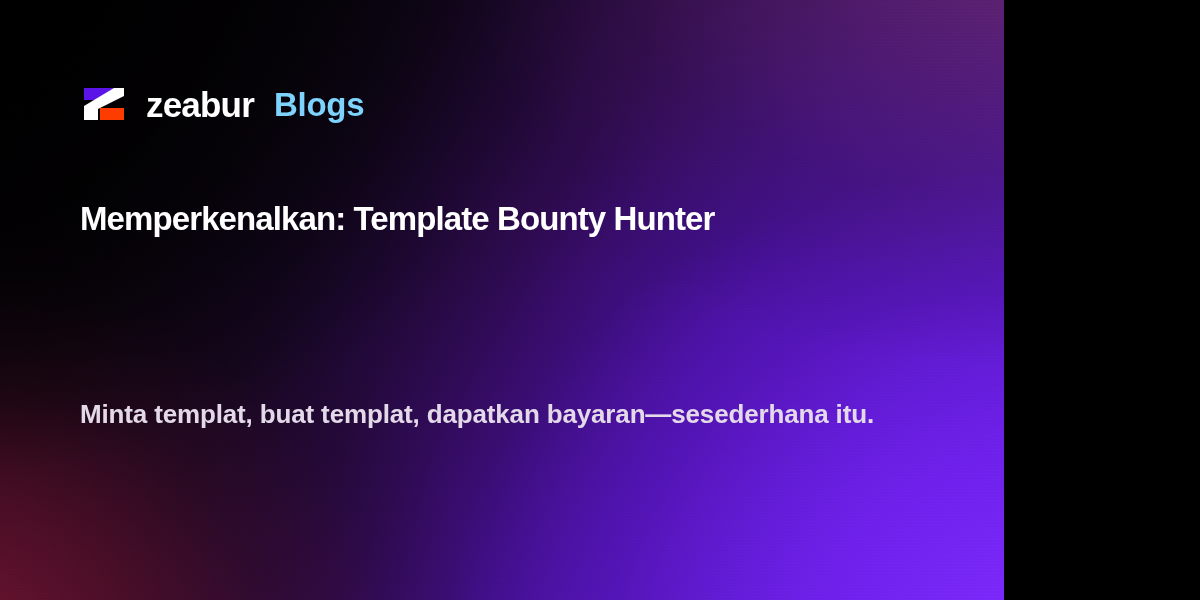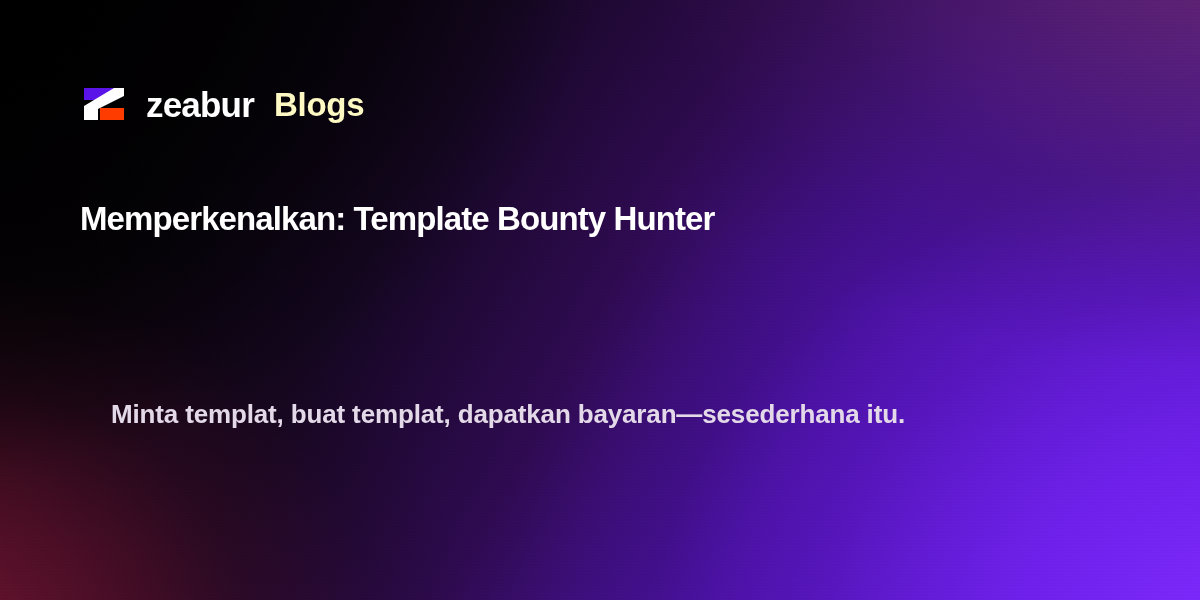--- a/index.html
+++ b/index.html
@@ -13,21 +13,21 @@
 
   body {
     font-family:"Liberation Sans", sans-serif;
     position:relative;
   }
 
   
   #banner {
     position:absolute;
     inset:0;
-    width:1200px;
+    width:1004px;
     height:600px;
     overflow:hidden;
     background:#0a0408;
     padding-left:15px;
   }
 
   
   .bg-layer {
     position:absolute;
     inset:0;
@@ -131,21 +131,21 @@
     white-space:nowrap;
     display:block;
   }
 
   #blogs-label {
     margin-left:20px;
     font-size:33px;
     line-height:1;
     font-weight:600;
     letter-spacing:-0.3px;
-    color:#fef9c3;
+    color:#7dd3fc;
     white-space:nowrap;
     display:block;
   }
 
   
   #headline {
     position:absolute;
     left:80px;
     top:196px;
     width:880px;
@@ -160,21 +160,20 @@
   #subtitle {
     position:absolute;
     left:80px;
     top:392px;
     width:830px;
     font-size:26px;
     line-height:1.72;
     font-weight:600;
     letter-spacing:-0.15px;
     color:#e3d9e8;
-    margin-left:31px;
   }
 </style>
 </head>
 <body>
 
 <div id="banner">
 
   <div class="bg-layer bg-base"></div>
   <div class="bg-layer bg-violet"></div>
   <div class="bg-layer bg-wine"></div>

